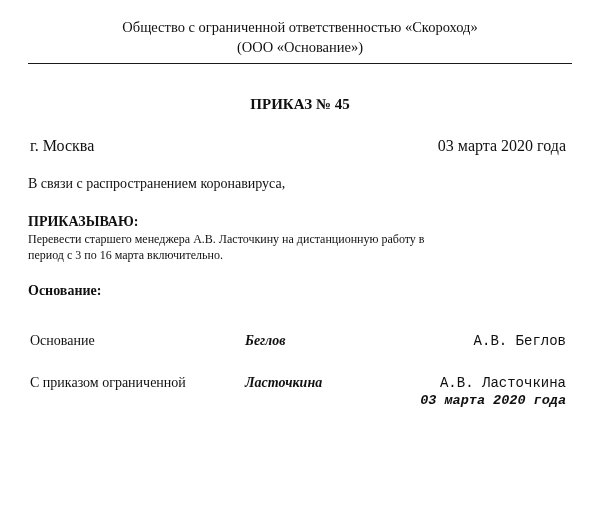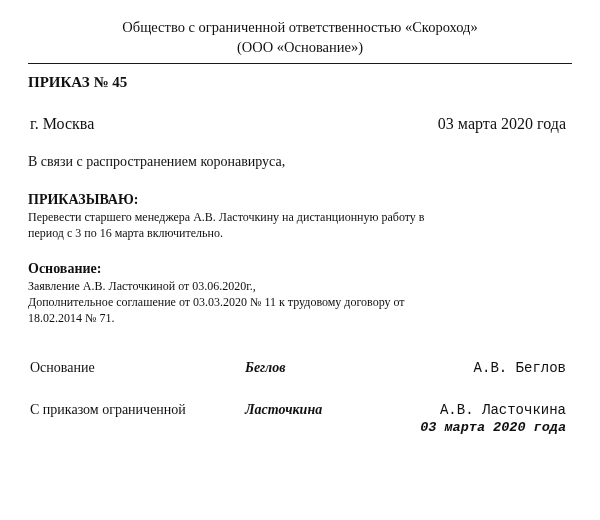--- a/index.html
+++ b/index.html
@@ -32,23 +32,24 @@
     display: block;
   }
   .rule {
     border: 0;
     border-top: 1px solid #1a1a1a;
     margin: 6px 0 0 0;
   }
 
   
   .doc-title {
+    text-align: center;
     font-weight: bold;
     font-size: 15px;
-    margin-top: 10px;
+    margin-top: 32px;
   }
 
   
   .meta-row {
     display: flex;
     justify-content: space-between;
     align-items: baseline;
     font-size: 16px;
     margin-top: 24px;
     text-align: right;
@@ -129,25 +130,20 @@
 
   <div class="para">В связи с распространением коронавируса,</div>
 
   <div class="section-head">ПРИКАЗЫВАЮ:</div>
   <div class="section-body">
     <span class="l">Перевести старшего менеджера А.В. Ласточкину на дистанционную работу в</span>
     <span class="l">период с 3 по 16 марта включительно.</span>
   </div>
 
   <div class="section-head">Основание:</div>
-  <div class="section-body">
-    <span class="l">Заявление А.В. Ласточкиной от 03.06.2020г.,</span>
-    <span class="l">Дополнительное соглашение от 03.03.2020 № 11 к трудовому договору от</span>
-    <span class="l">18.02.2014 № 71.</span>
-  </div>
 
   <div class="sign-block">
 
     <div class="sign-row">
       <span class="role">Основание</span>
       <span class="sig">Беглов</span>
       <span class="name">
         <span>А.В. Беглов</span>
       </span>
     </div>

